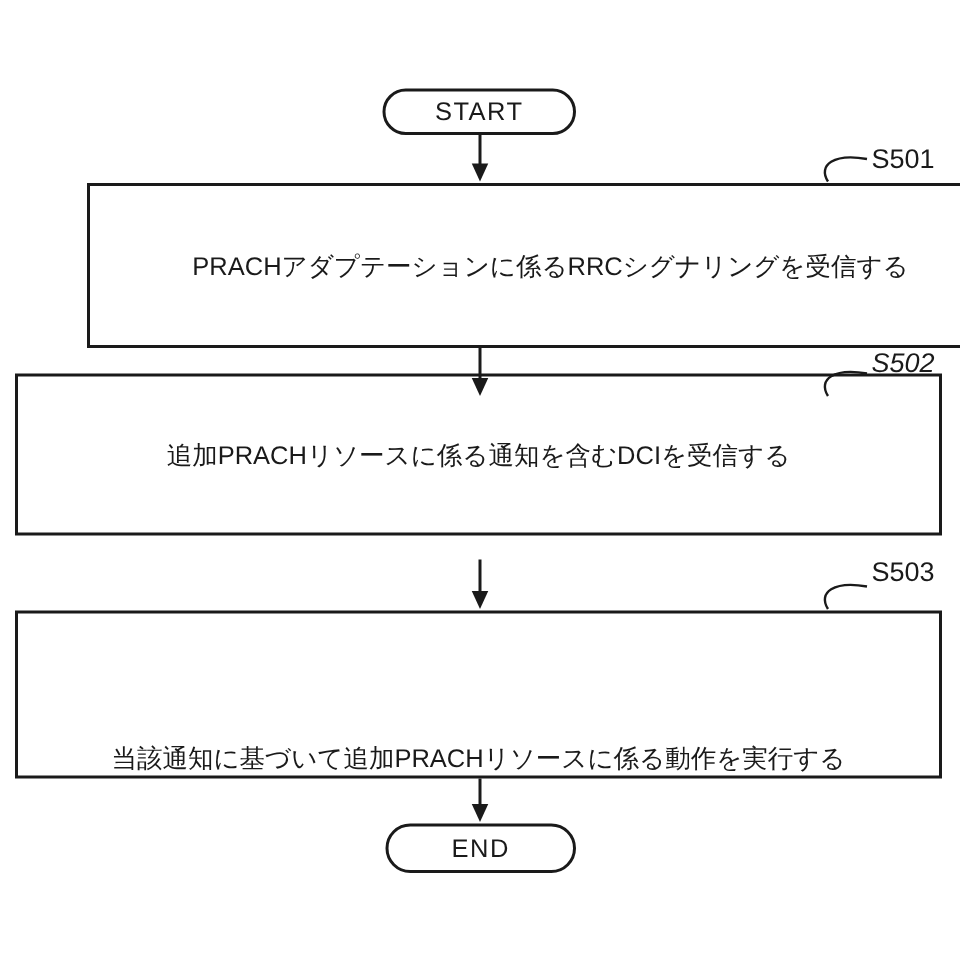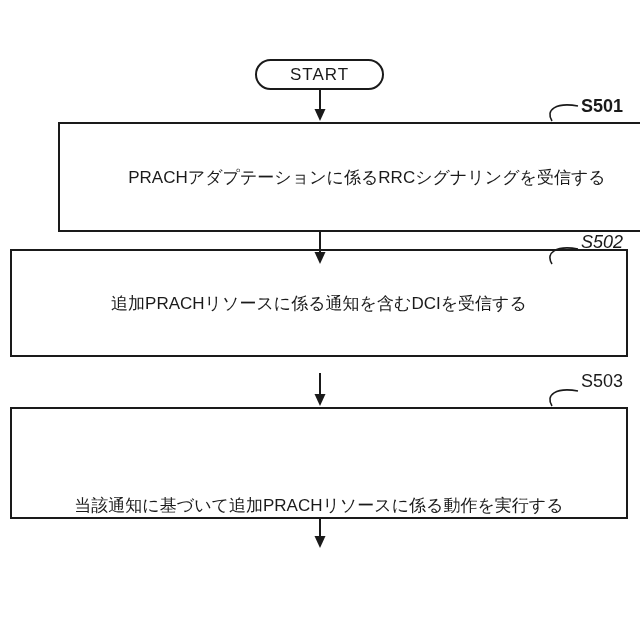--- a/index.html
+++ b/index.html
@@ -47,21 +47,21 @@
   .box-1 { top: 122px; height: 110px; margin-left: 48px; }
   .box-2 { top: 249px; height: 108px; }
   .box-3 { top: 407px; height: 112px; align-items: flex-end; }
   .step-label {
     position: absolute;
     left: 581px;
     font-size: 18px;
     color: #1a1a1a;
     white-space: nowrap;
   }
-  .label-1 { top: 96px; font-weight: bold; }
+  .label-1 { top: 96px; }
   .label-2 { top: 232px; font-style: italic; }
   .label-3 { top: 371px; }
   svg.overlay {
     position: absolute;
     left: 0;
     top: 0;
     pointer-events: none;
   }
 </style>
 </head>
@@ -80,20 +80,23 @@
     <span>追加PRACHリソースに係る通知を含むDCIを受信する</span>
   </div>
   <div class="process-box box-3">
     <span>当該通知に基づいて追加PRACHリソースに係る動作を実行する</span>
   </div>
 
   <div class="step-label label-1">S501</div>
   <div class="step-label label-2">S502</div>
   <div class="step-label label-3">S503</div>
 
+  <div class="terminal end">
+    <span>END</span>
+  </div>
 
   <svg class="overlay" width="640" height="640" viewBox="0 0 640 640">
 
     <g>
       <line x1="320" y1="90" x2="320" y2="111" stroke="#1a1a1a" stroke-width="2"></line>
       <polygon points="320,121 314.5,109 325.5,109" fill="#1a1a1a"></polygon>
     </g>
 
     <g>
       <line x1="320" y1="232" x2="320" y2="254" stroke="#1a1a1a" stroke-width="2"></line>

